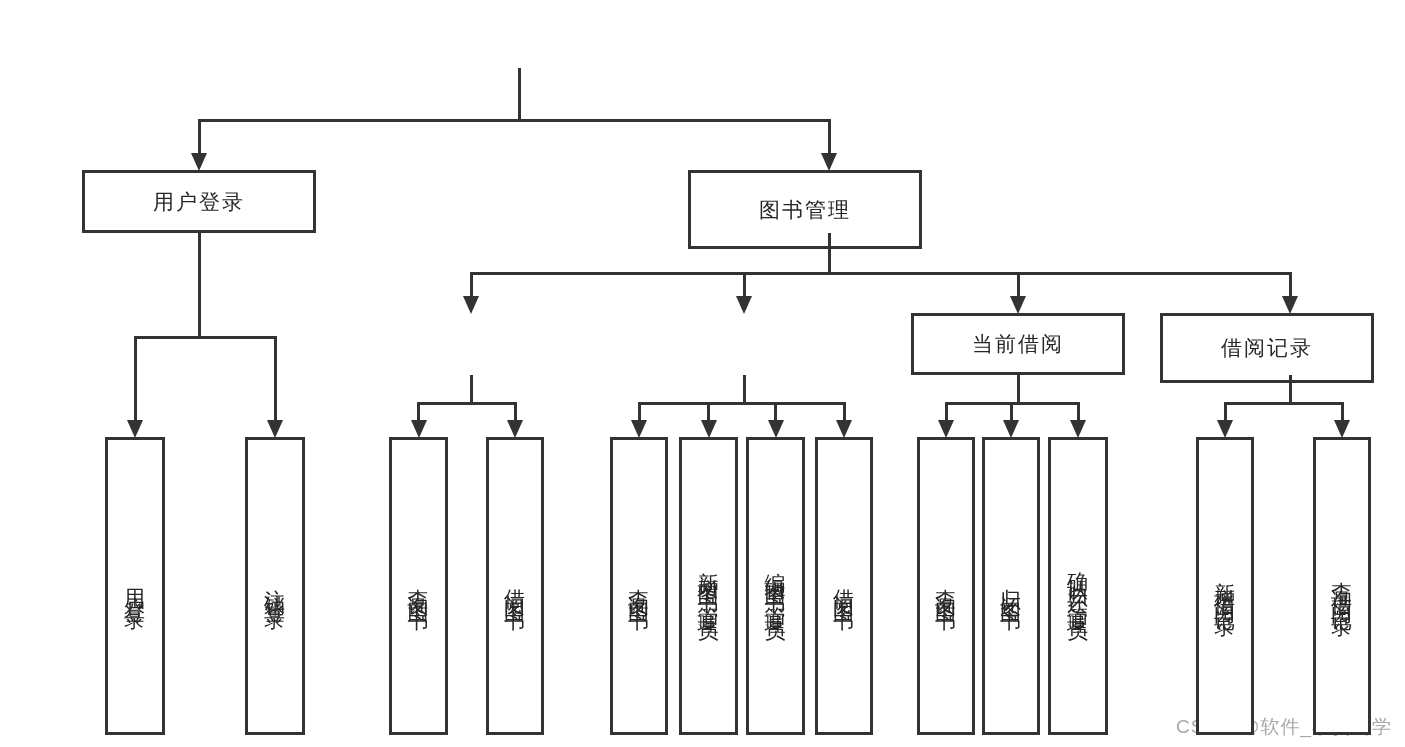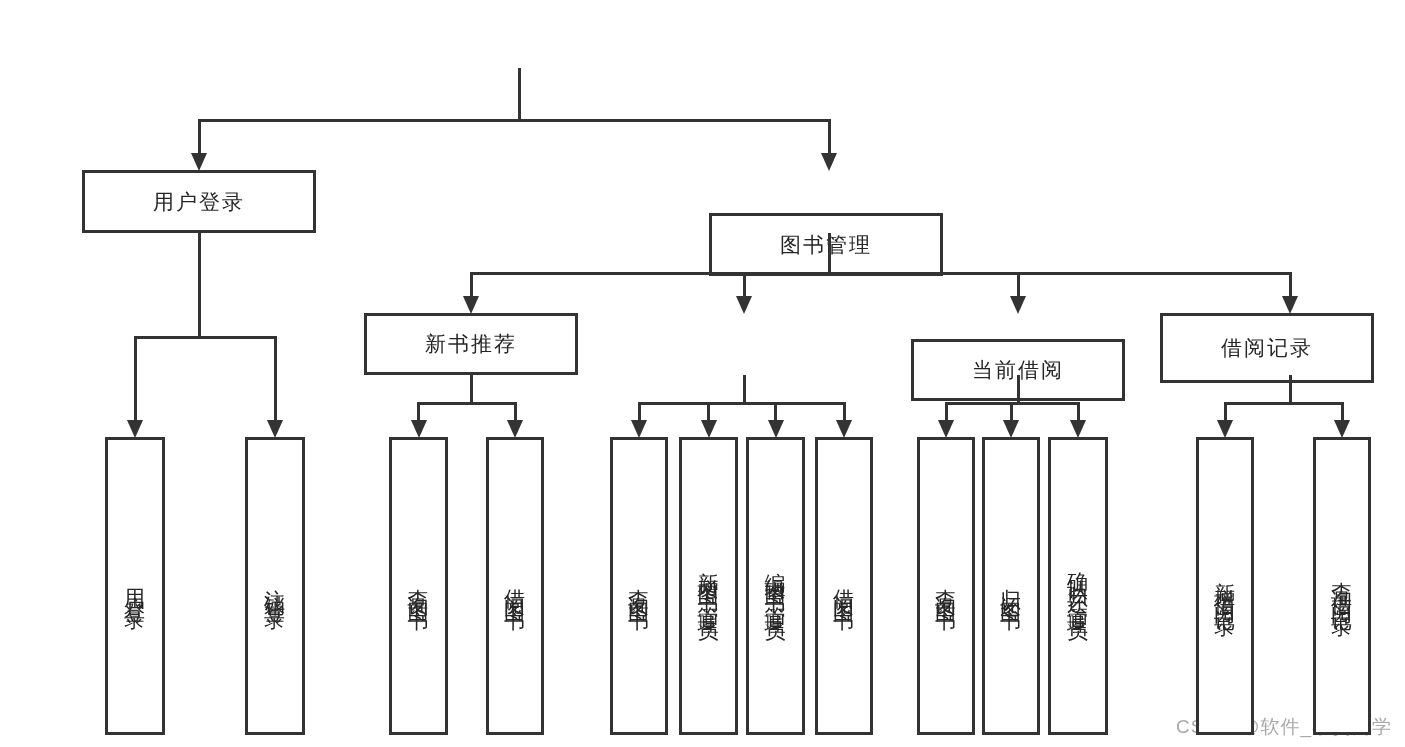--- a/index.html
+++ b/index.html
@@ -58,27 +58,24 @@
   }
 </style>
 </head>
 <body>
 
 <div id="canvas">
   <div class="watermark">CSDN @软件_小贺同学</div>
     <div class="node" style="left: 82px; top: 170px; width: 234px; height: 63px;">
       <span class="lbl">用户登录</span>
     </div>
-    <div class="node" style="left: 709px; top: 170px; width: 234px; height: 63px; margin-top: 43px;">
+    <div class="node" style="left: 688px; top: 170px; width: 234px; height: 79px;">
       <span class="lbl">图书管理</span>
     </div>
-    <div class="node" style="left: 364px; top: 313px; width: 214px; height: 62px;">
-      <span class="lbl">新书推荐</span>
-    </div>
-    <div class="node" style="left: 911px; top: 313px; width: 214px; height: 62px; margin-top: 26px;">
+    <div class="node" style="left: 911px; top: 313px; width: 214px; height: 62px;">
       <span class="lbl">当前借阅</span>
     </div>
     <div class="node" style="left: 1160px; top: 313px; width: 214px; height: 70px;">
       <span class="lbl">借阅记录</span>
     </div>
     <div class="node vertical" style="left: 105px; top: 437px; width: 60px; height: 298px;">
       <span class="lbl">用户登录</span>
     </div>
     <div class="node vertical" style="left: 245px; top: 437px; width: 60px; height: 298px;">
       <span class="lbl">注销登录</span>

